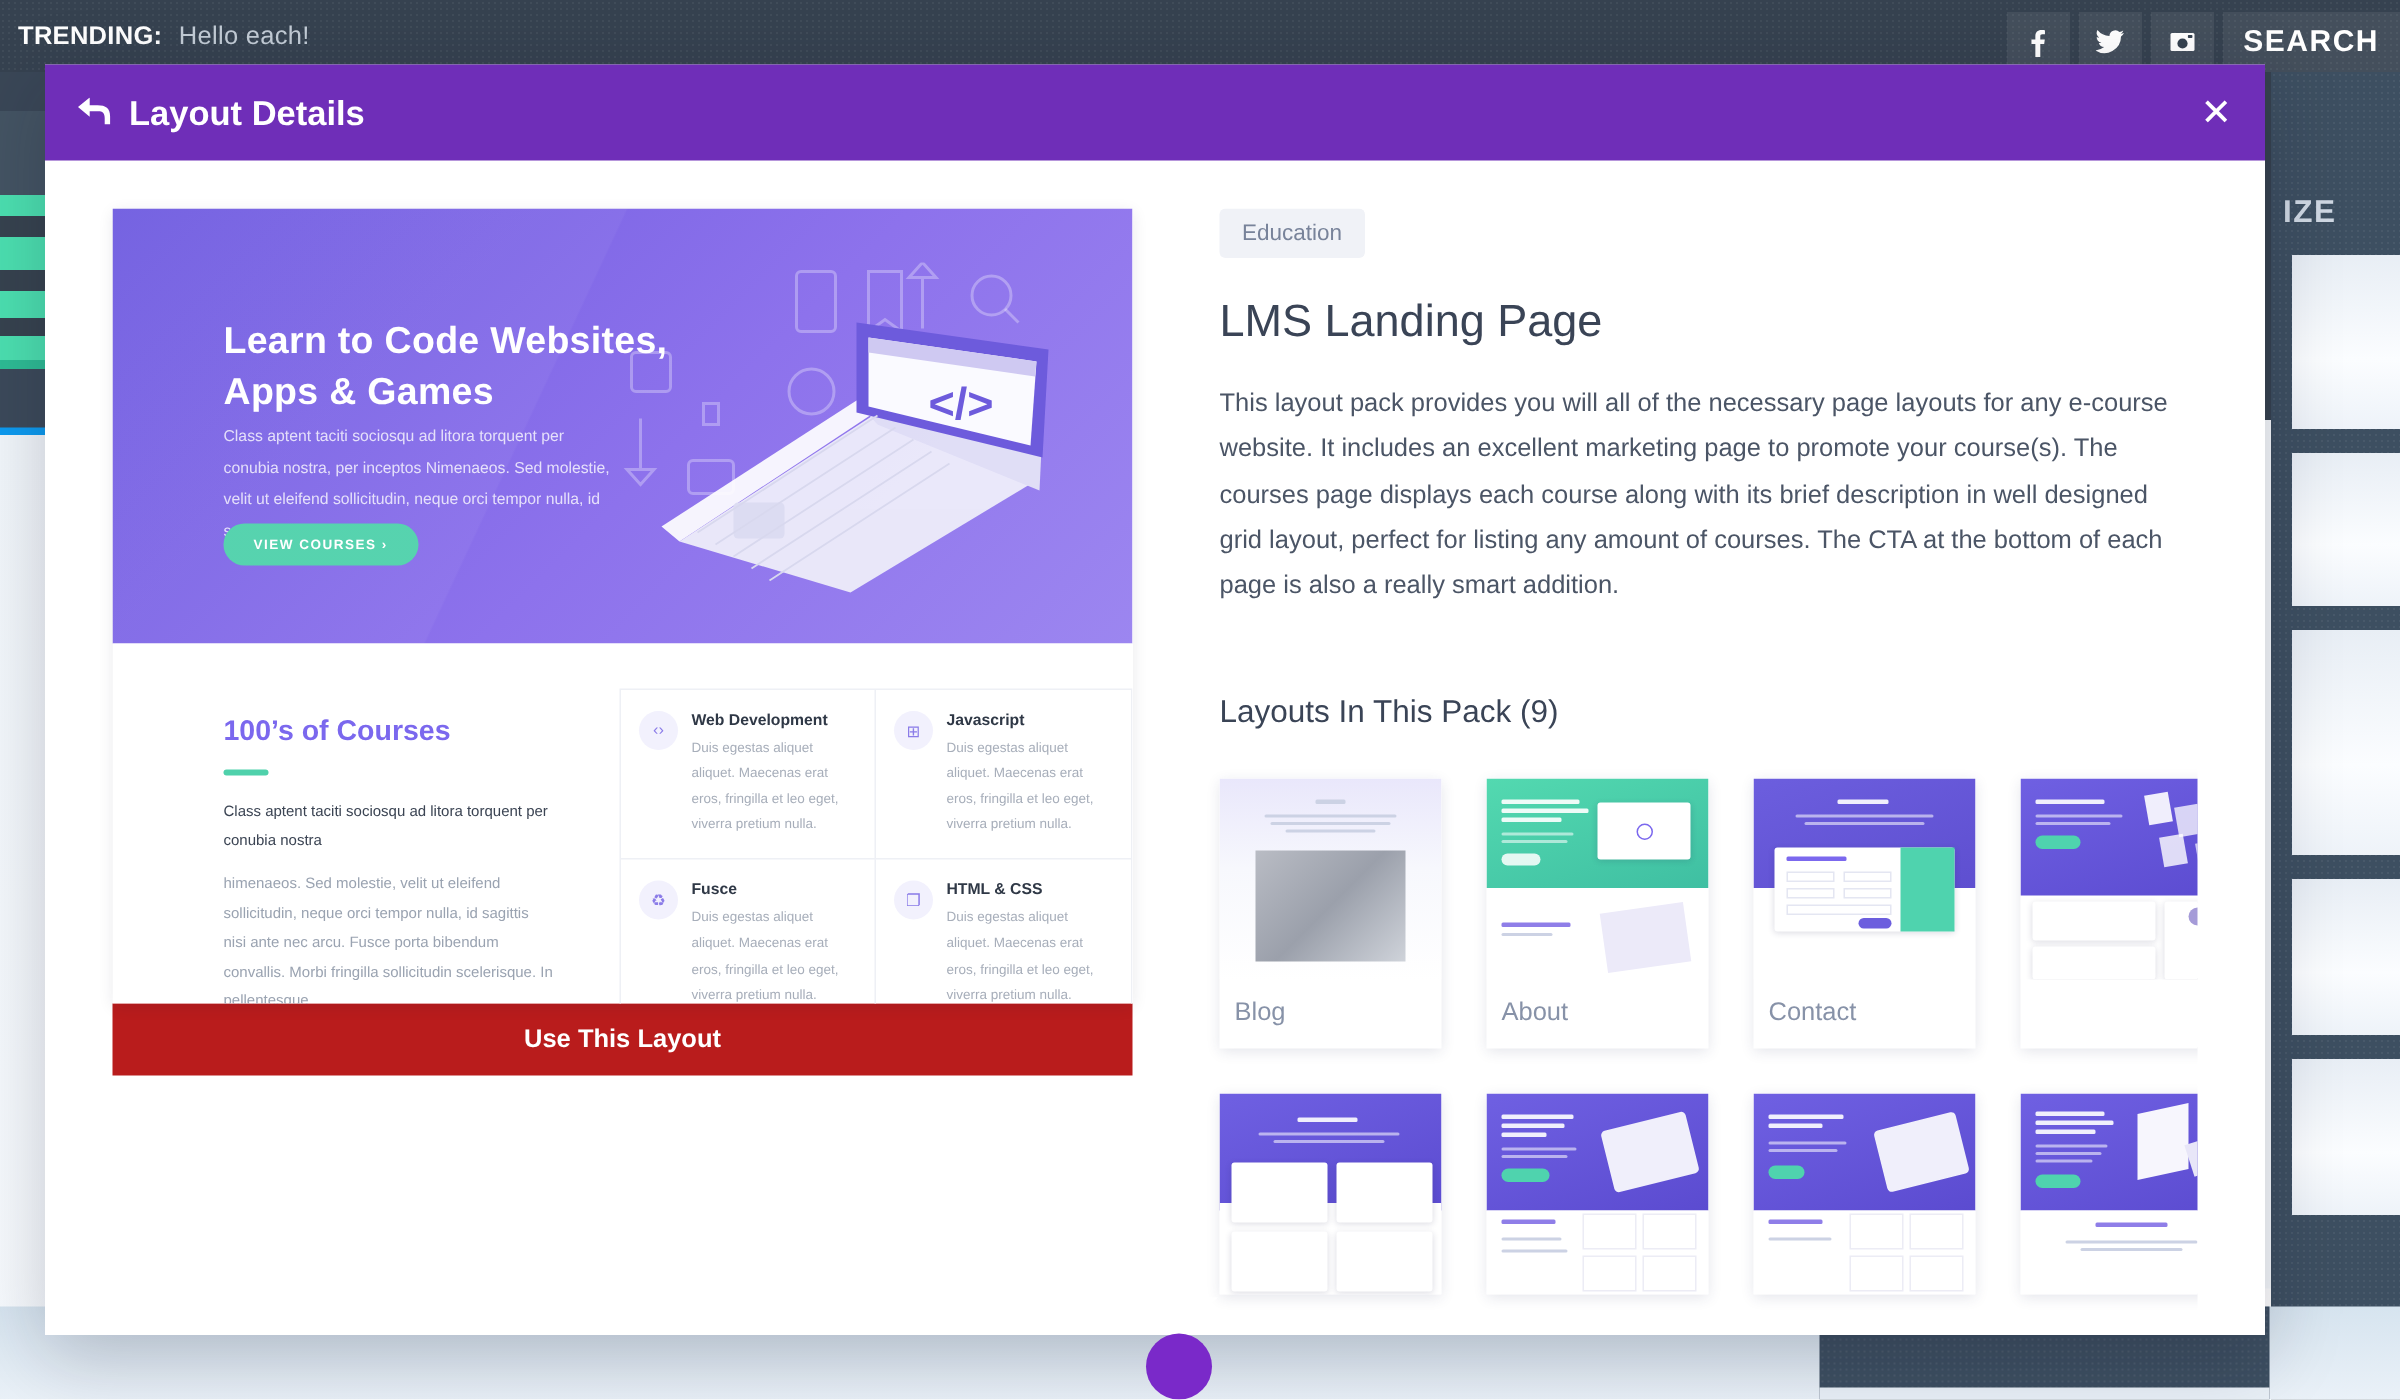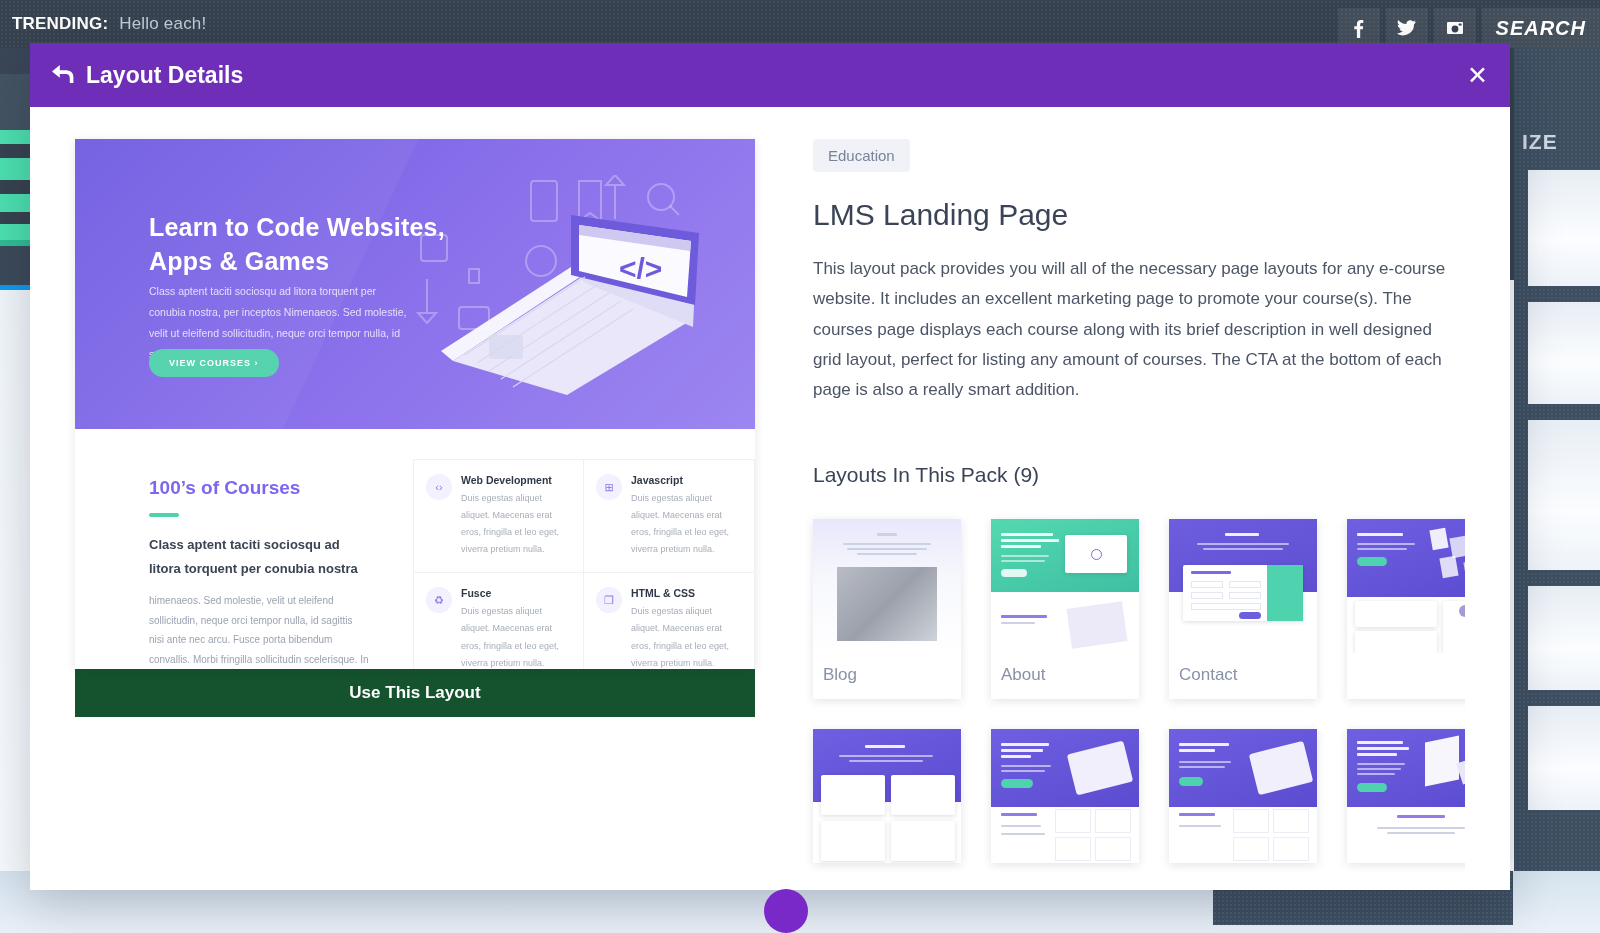--- a/index.html
+++ b/index.html
@@ -27,21 +27,21 @@
   .bg-trending span.t-post { color: #c3ccd6; font-weight: normal; margin-left: 6px; }
   .bg-social { margin-left: auto; display: flex; align-items: flex-end; height: 48px; }
   .soc-btn {
     width: 42px; height: 40px; background: rgba(255,255,255,.07);
     display: flex; align-items: center; justify-content: center;
     color: #fff; font-size: 19px; margin-right: 6px;
   }
   .search-btn {
     height: 40px; padding: 0 14px; background: rgba(255,255,255,.07);
     display: flex; align-items: center; color: #fff;
-    font-size: 20px; font-weight: bold; letter-spacing: 1px; font-style: italic;
+    font-size: 20px; font-weight: bold; letter-spacing: 1px;
   }
 
   
   .bg-leftcol { position: absolute; left: 0; top: 48px; width: 34px; }
   .strip { width: 34px; }
 
   .bg-leftpanel {
     position: absolute; left: 0; top: 285px; width: 34px; height: 648px;
     background: linear-gradient(180deg,#f2f7fb 0%, #f8fbfe 100%);
     border-top: 5px solid #0d9bf0;
@@ -147,21 +147,21 @@
     position: absolute; left: 74px; top: 210px;
     background: #4fd1ab; color: #ffffff; font-size: 9px; font-weight: bold;
     letter-spacing: 1px; padding: 9px 20px; border-radius: 20px;
   }
   .laptop { position: absolute; right: 52px; top: 36px; width: 300px; height: 236px; }
 
   .pv-lower { height: 240px; background: #fff; position: relative; padding: 40px 0 0 0; }
   .pv-low-left { position: absolute; left: 74px; top: 48px; width: 220px; }
   .pv-low-title { color: #7b68ee; font-size: 19px; font-weight: bold; }
   .pv-rule { width: 30px; height: 4px; background: #4fd1ab; margin: 14px 0 16px; border-radius: 2px; }
-  .pv-sub { color: #3b4453; font-size: 13px; font-weight: bold; line-height: 1.85; }
+  .pv-sub { color: #3b4453; font-size: 10px; font-weight: normal; line-height: 1.85; }
   .pv-body { color: #9aa3b1; font-size: 10px; line-height: 1.95; margin-top: 10px; }
 
   .pv-grid {
     position: absolute; left: 338px; top: 30px; width: 342px;
     border: 1px solid #eef0f5; display: grid; grid-template-columns: 1fr 1fr;
   }
   .pv-cell { padding: 14px 12px; border-right: 1px solid #eef0f5; border-bottom: 1px solid #eef0f5; display: flex; gap: 9px; }
   .pv-cell:nth-child(2n) { border-right: none; }
   .pv-ico {
     width: 26px; height: 26px; flex: 0 0 26px; border-radius: 50%;
@@ -170,21 +170,21 @@
   }
   .pv-cell-t { color: #2f3846; font-size: 10.5px; font-weight: bold; }
   .pv-cell-d { color: #a7aeba; font-size: 9px; line-height: 1.9; margin-top: 4px; }
 
   .pv-actions { display: flex; width: 680px; }
   .pv-act {
     flex: 1 1 50%; height: 48px; display: flex; align-items: center; justify-content: center;
     color: #fff; font-size: 17px; font-weight: bold; cursor: pointer;
   }
   .pv-act.demo { background: #2b8fe0; }
-  .pv-act.use { background: #14532d; }
+  .pv-act.use { background: #b91c1c; }
 
   
   .info-col { flex: 1 1 auto; padding-left: 58px; overflow: hidden; }
   .cat-tag {
     display: inline-block; background: #f0f2f7; color: #78839a;
     font-size: 15px; padding: 8px 15px; border-radius: 4px;
   }
   .info-title { color: #3a4456; font-size: 30px; font-weight: normal; margin-top: 26px; }
   .info-desc { color: #4a5costa; }
   .info-desc {

